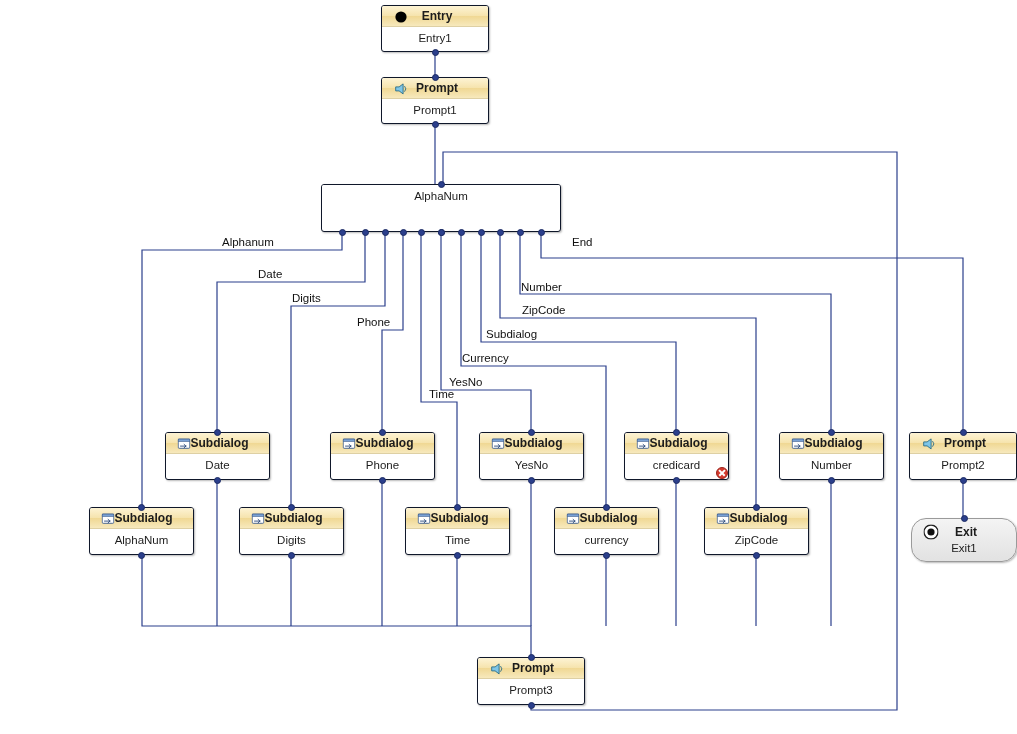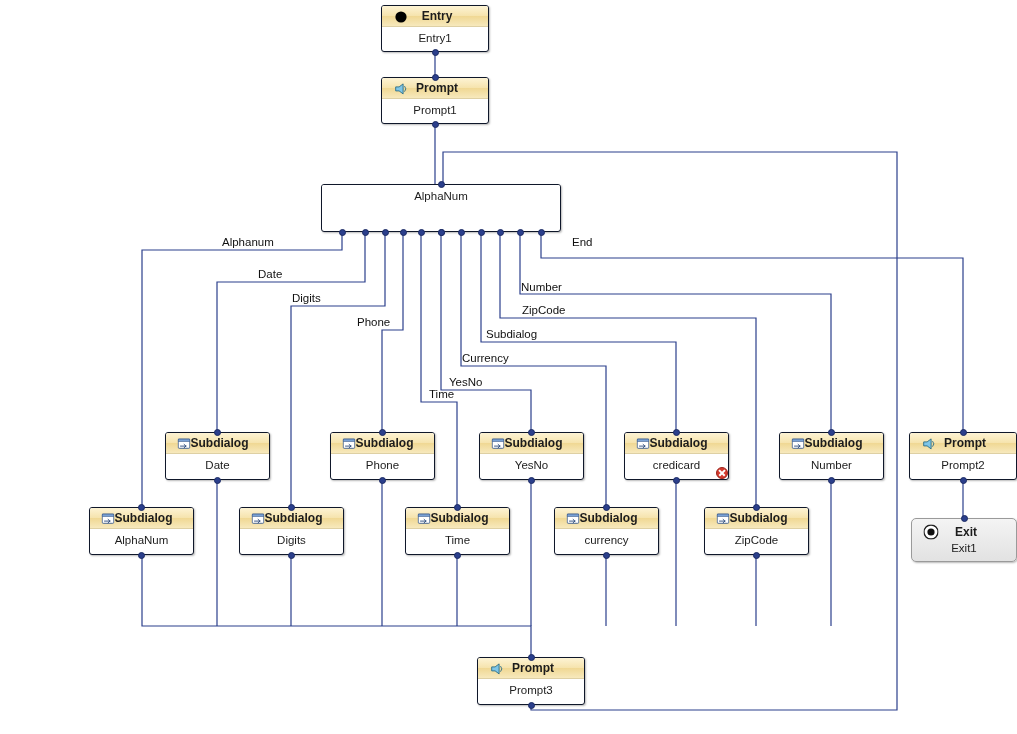--- a/index.html
+++ b/index.html
@@ -66,21 +66,21 @@
     height: 13px;
   }
   .node.w-entry { width: 108px; height: 47px; }
   .node.w-prompt { width: 108px; height: 47px; }
   .node.w-menu { width: 240px; height: 48px; }
   .node.w-sub { width: 108px; height: 48px; }
   .node.w-exit {
     width: 106px; height: 44px;
     border: 1px solid #9a9a9a;
     background: linear-gradient(to bottom,#f4f4f4,#e2e2e2);
-    border-radius: 5px;
+    border-radius: 15px;
   }
   .node.w-exit .hdr {
     background: transparent;
     border-bottom: none;
     height: 20px;
     line-height: 20px;
     padding-top: 3px;
   }
   .node.w-exit .body { background: transparent; padding-top: 0; }
   .node.entry-node .hdr {

